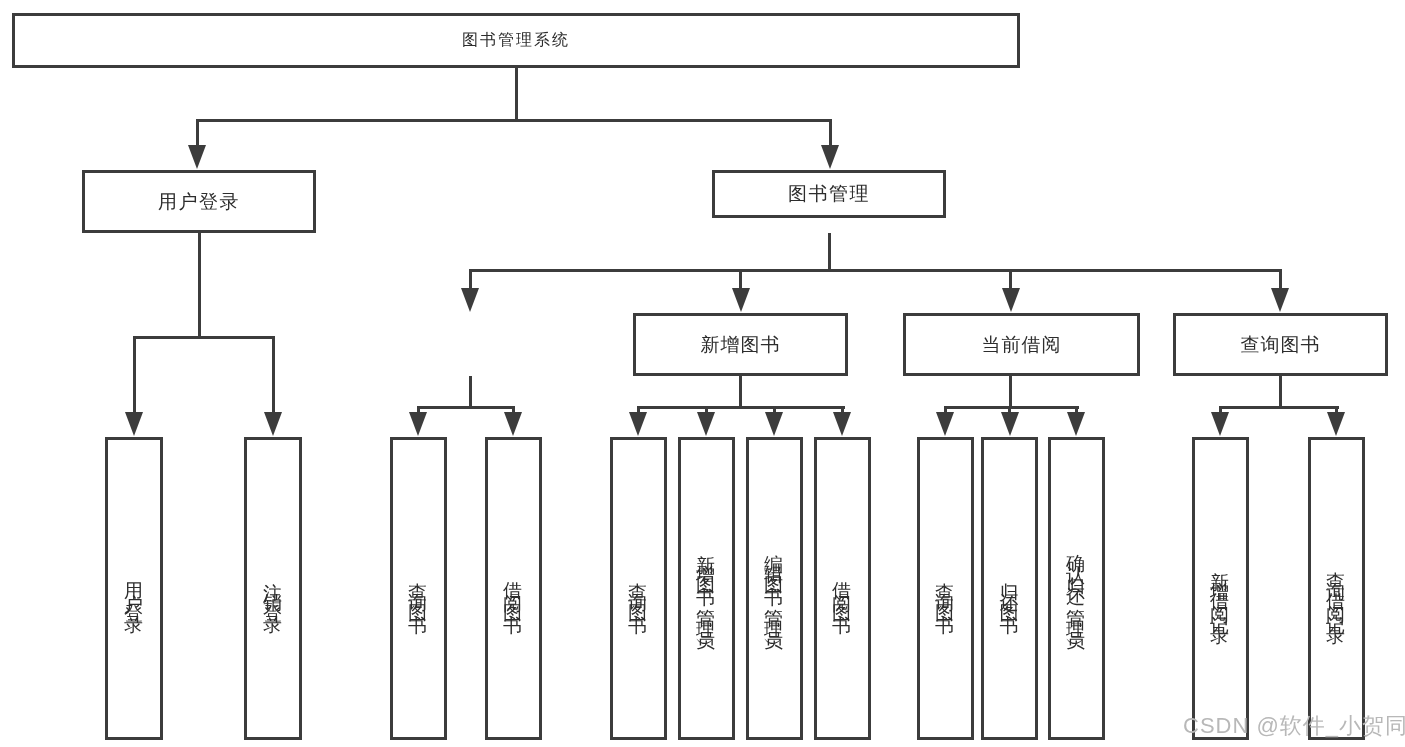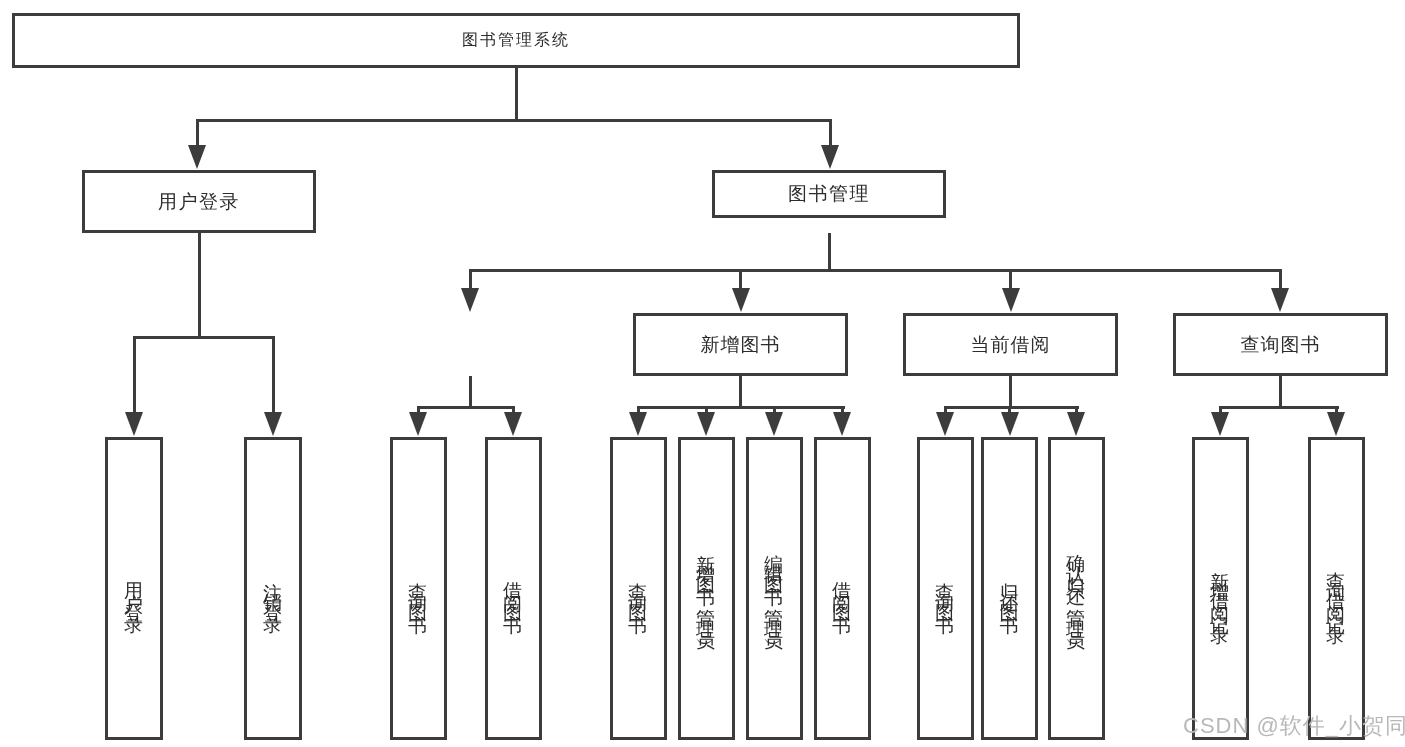--- a/index.html
+++ b/index.html
@@ -105,21 +105,21 @@
   <div class="line" style="left:739px; top:268.5px; width:3px; height:24px;"></div>
   <div class="arrow" style="left:731.5px; top:288px;"></div>
   <div class="line" style="left:1009px; top:268.5px; width:3px; height:24px;"></div>
   <div class="arrow" style="left:1001.5px; top:288px;"></div>
   <div class="line" style="left:1278.5px; top:268.5px; width:3px; height:24px;"></div>
   <div class="arrow" style="left:1271px; top:288px;"></div>
 
   <div class="box box-l2" style="left:633px; top:313px; width:215px; height:63px;">
     <span>新增图书</span>
   </div>
-  <div class="box box-l2" style="left:903px; top:313px; width:215px; height:63px;">
+  <div class="box box-l2" style="left:903px; top:313px; width:237px; height:63px;">
     <span>当前借阅</span>
   </div>
   <div class="box box-l2" style="left:1173px; top:313px; width:215px; height:63px;">
     <span>查询图书</span>
   </div>
 
   <div class="line" style="left:469px; top:376px; width:3px; height:32px;"></div>
   <div class="line" style="left:416.5px; top:405.5px; width:98px; height:3px;"></div>
   <div class="line" style="left:416.5px; top:405.5px; width:3px; height:9px;"></div>
   <div class="arrow" style="left:409px; top:412px;"></div>

